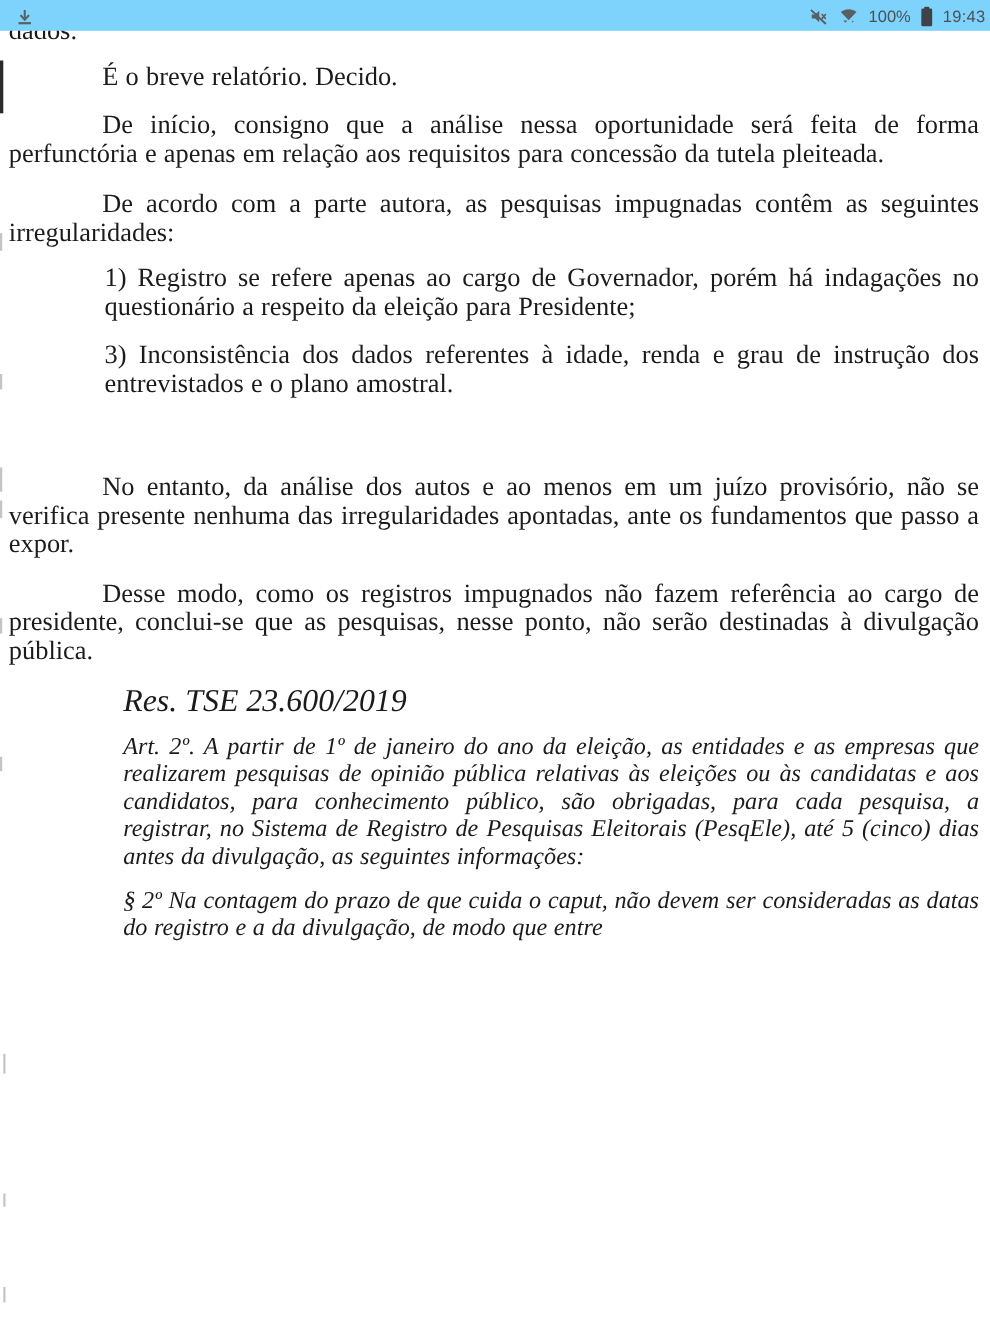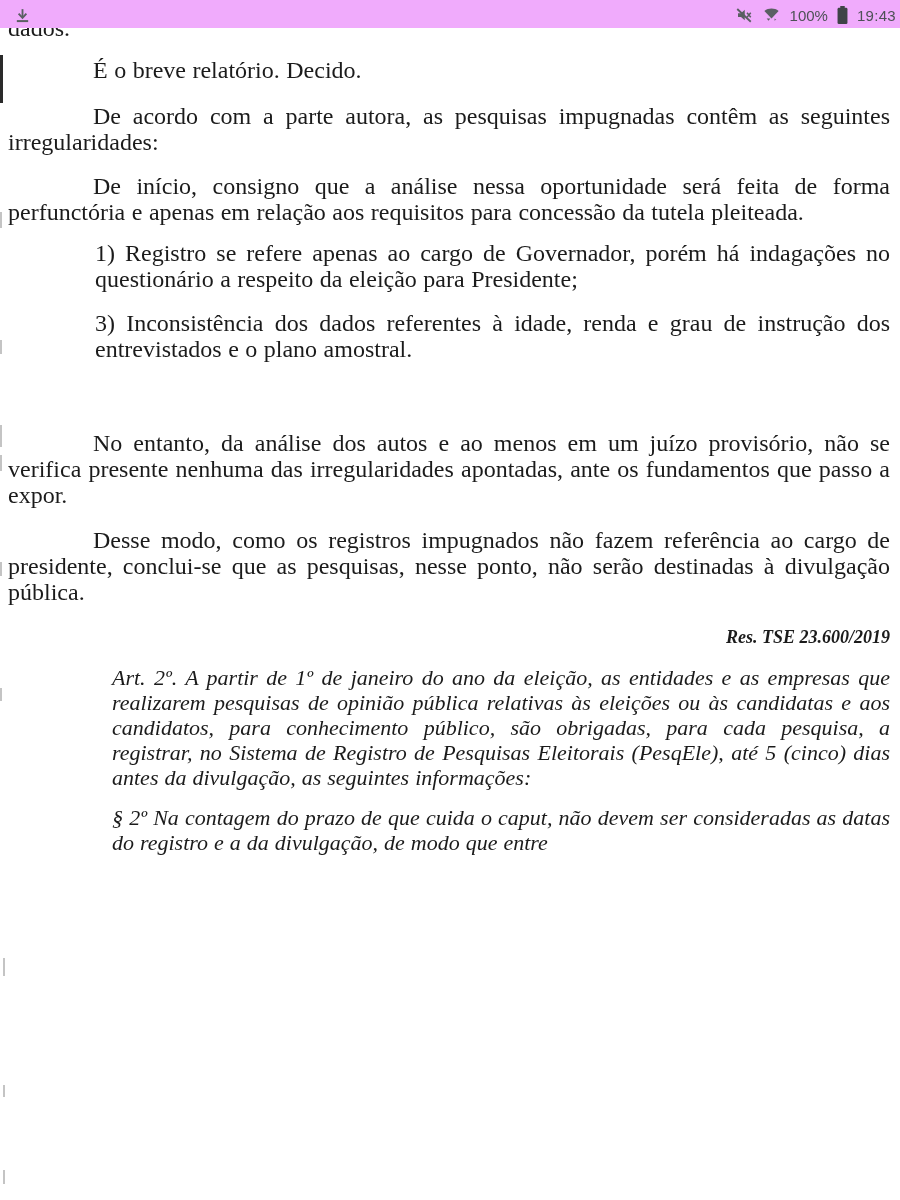--- a/index.html
+++ b/index.html
@@ -12,21 +12,21 @@
     color:#1b1b1b;
     margin:0 auto;
   }
   
   .statusbar{
     height:26px;
     display:flex;align-items:center;justify-content:space-between;
     padding:2px 4px 0 14px;
     font-family:"Liberation Sans","DejaVu Sans",sans-serif;
     color:#4d5156;
-    background:#f0abfc;
+    background:#7dd3fc;
   }
   .sb-left,.sb-right{display:flex;align-items:center;gap:9px;}
   .sb-right{font-size:15px;}
   .sb-icon{display:inline-flex;align-items:center;justify-content:center;}
   .sb-time{letter-spacing:.3px;}
   
   .document{
     padding:0 10px 0 8px;
   }
   .clip-line{
@@ -53,23 +53,23 @@
     text-indent:0;
   }
   .quote{
     margin-left:104px;
     font-size:22px;
     line-height:25px;
     font-style:italic;
   }
   .quote-title{
     margin:20px 0 0 0;
-    text-align:right;
-    font-weight:bold;
-    font-size:18px;
+    text-align:left;
+    font-weight:normal;
+    font-size:29px;
     line-height:25px;
   }
   p.quote-p{
     margin:15px 0 0 0;
     text-align:justify;
     word-spacing:.5px;
   }
   b{font-weight:normal;}
   
   .artifact{position:absolute;background:#2a2a2a;}
@@ -127,23 +127,23 @@
   </div>
 
   <div class="document">
 
     <div class="clip-line">
       <span>dados.</span>
     </div>
 
     <p class="body indent m-first"><span>É o breve relatório. </span><b>Decido</b><span>.</span></p>
 
+    <p class="body indent m-std" style="margin-top:18px;">De início, consigno que a análise nessa oportunidade será feita de forma perfunctória e apenas em relação aos requisitos para concessão da tutela pleiteada.</p>
+
     <p class="body indent" style="margin-top:20px;">De acordo com a parte autora, as pesquisas impugnadas contêm as seguintes irregularidades:</p>
-
-    <p class="body indent m-std" style="margin-top:18px;">De início, consigno que a análise nessa oportunidade será feita de forma perfunctória e apenas em relação aos requisitos para concessão da tutela pleiteada.</p>
 
     <p class="body listitem m-list" style="margin-top:15px;">1) Registro se refere apenas ao cargo de Governador, porém há indagações no questionário a respeito da eleição para Presidente;</p>
 
 
     <p class="body listitem m-std">3) Inconsistência dos dados referentes à idade, renda e grau de instrução dos entrevistados e o plano amostral.</p>
 
     <p class="body indent m-big">No entanto, da análise dos autos e ao menos em um juízo provisório, não se verifica presente nenhuma das irregularidades apontadas, ante os fundamentos que passo a expor.</p>
 
 
 

